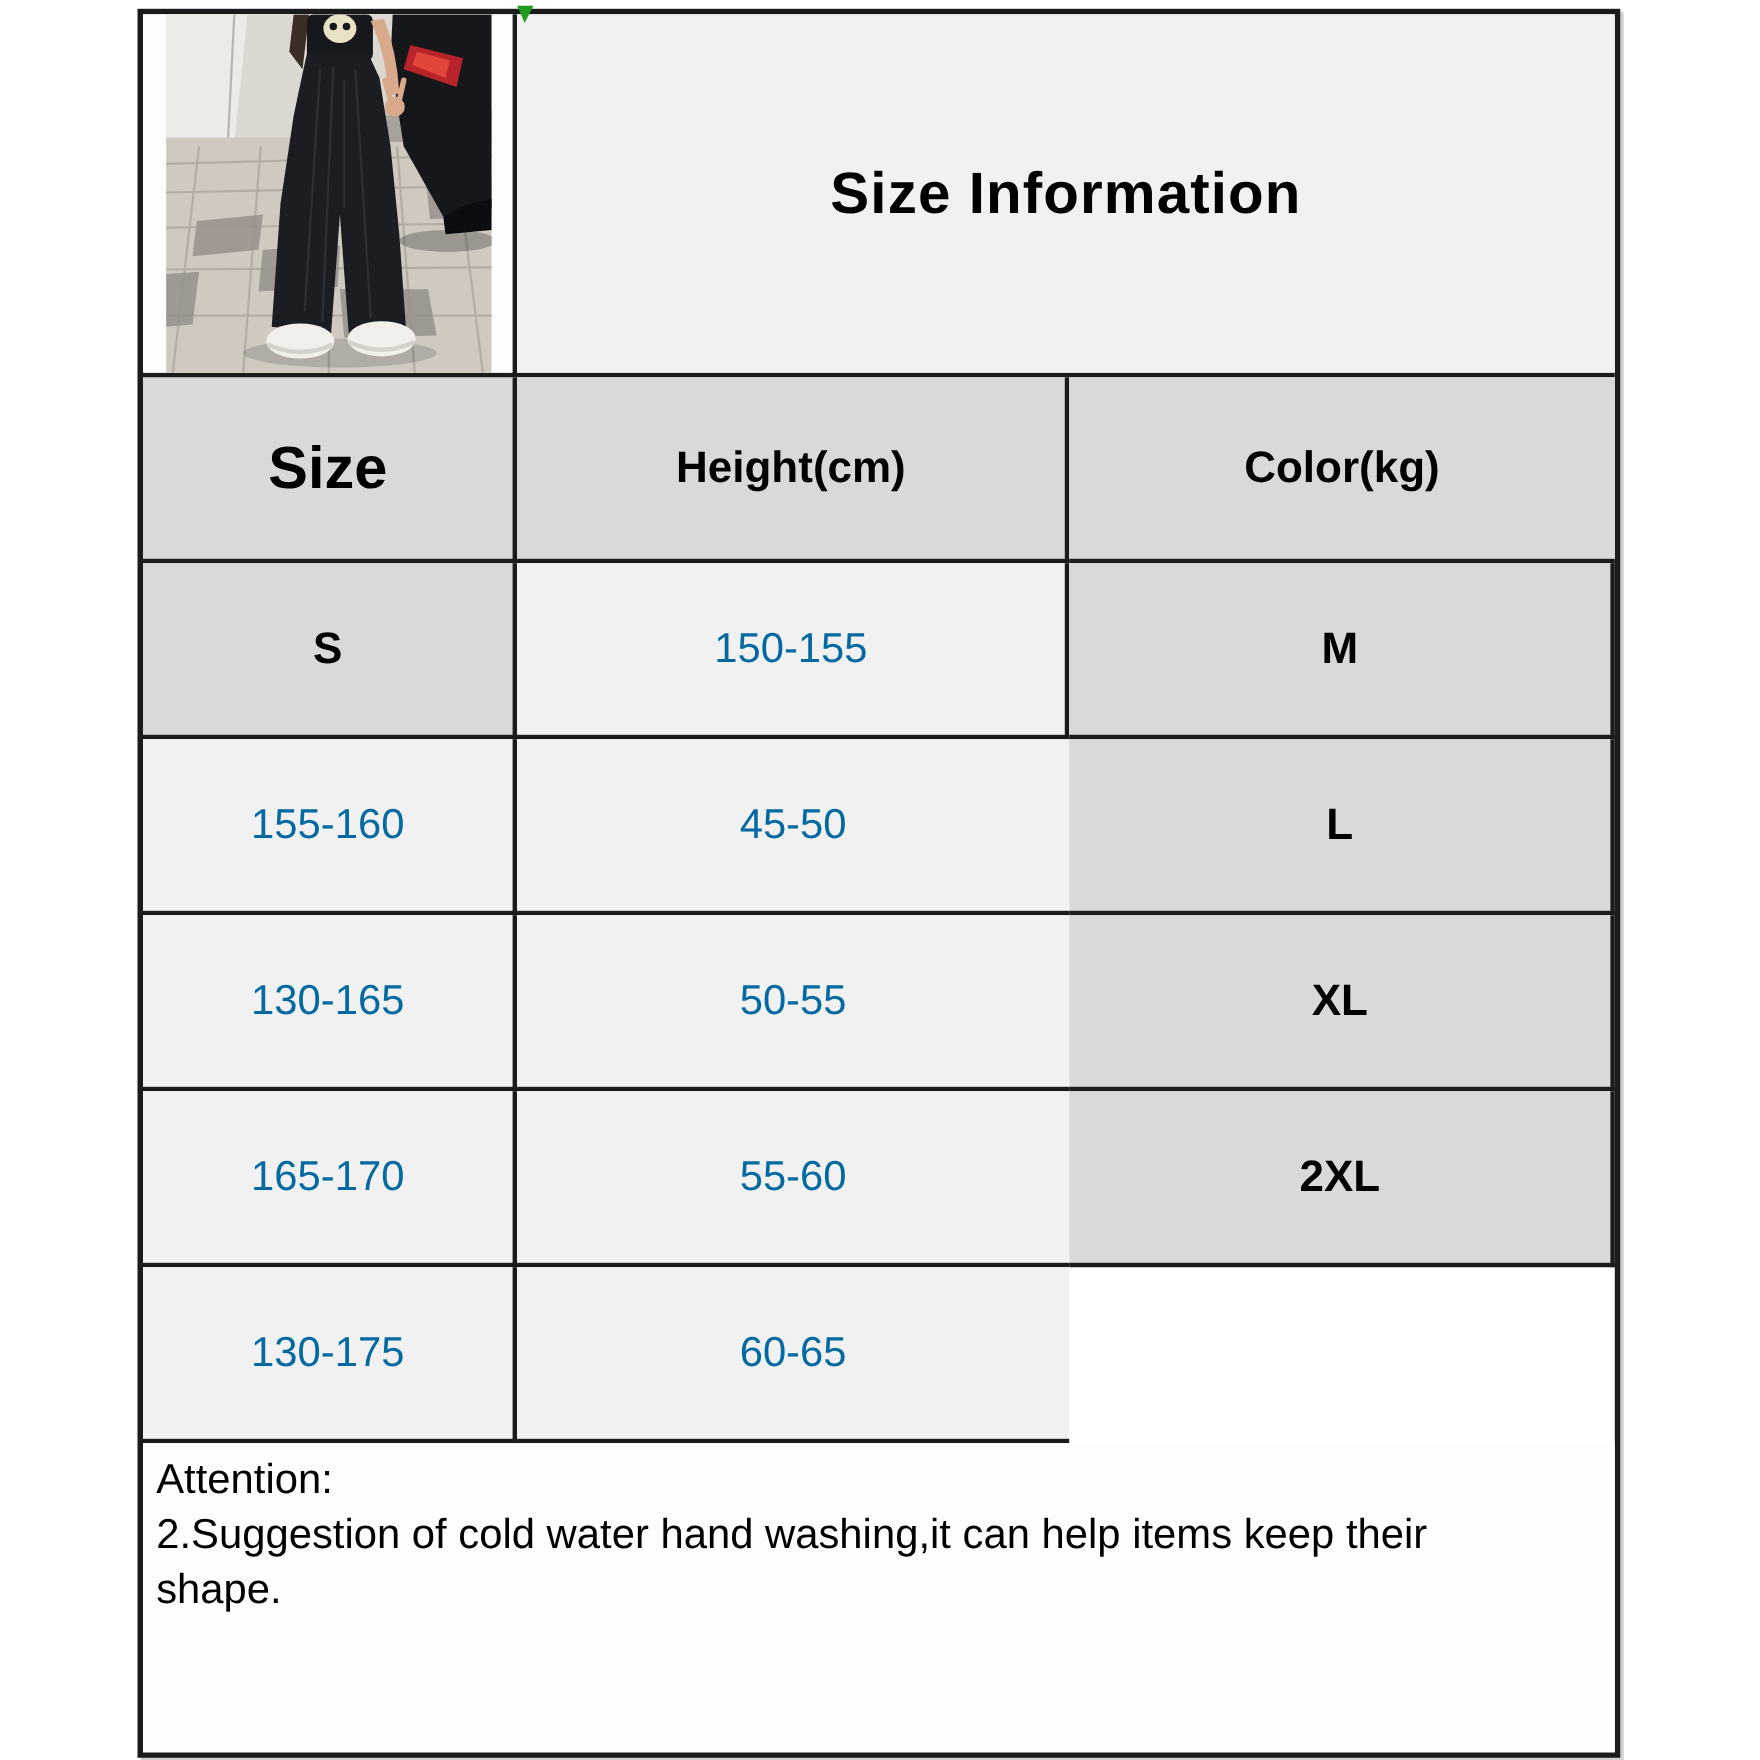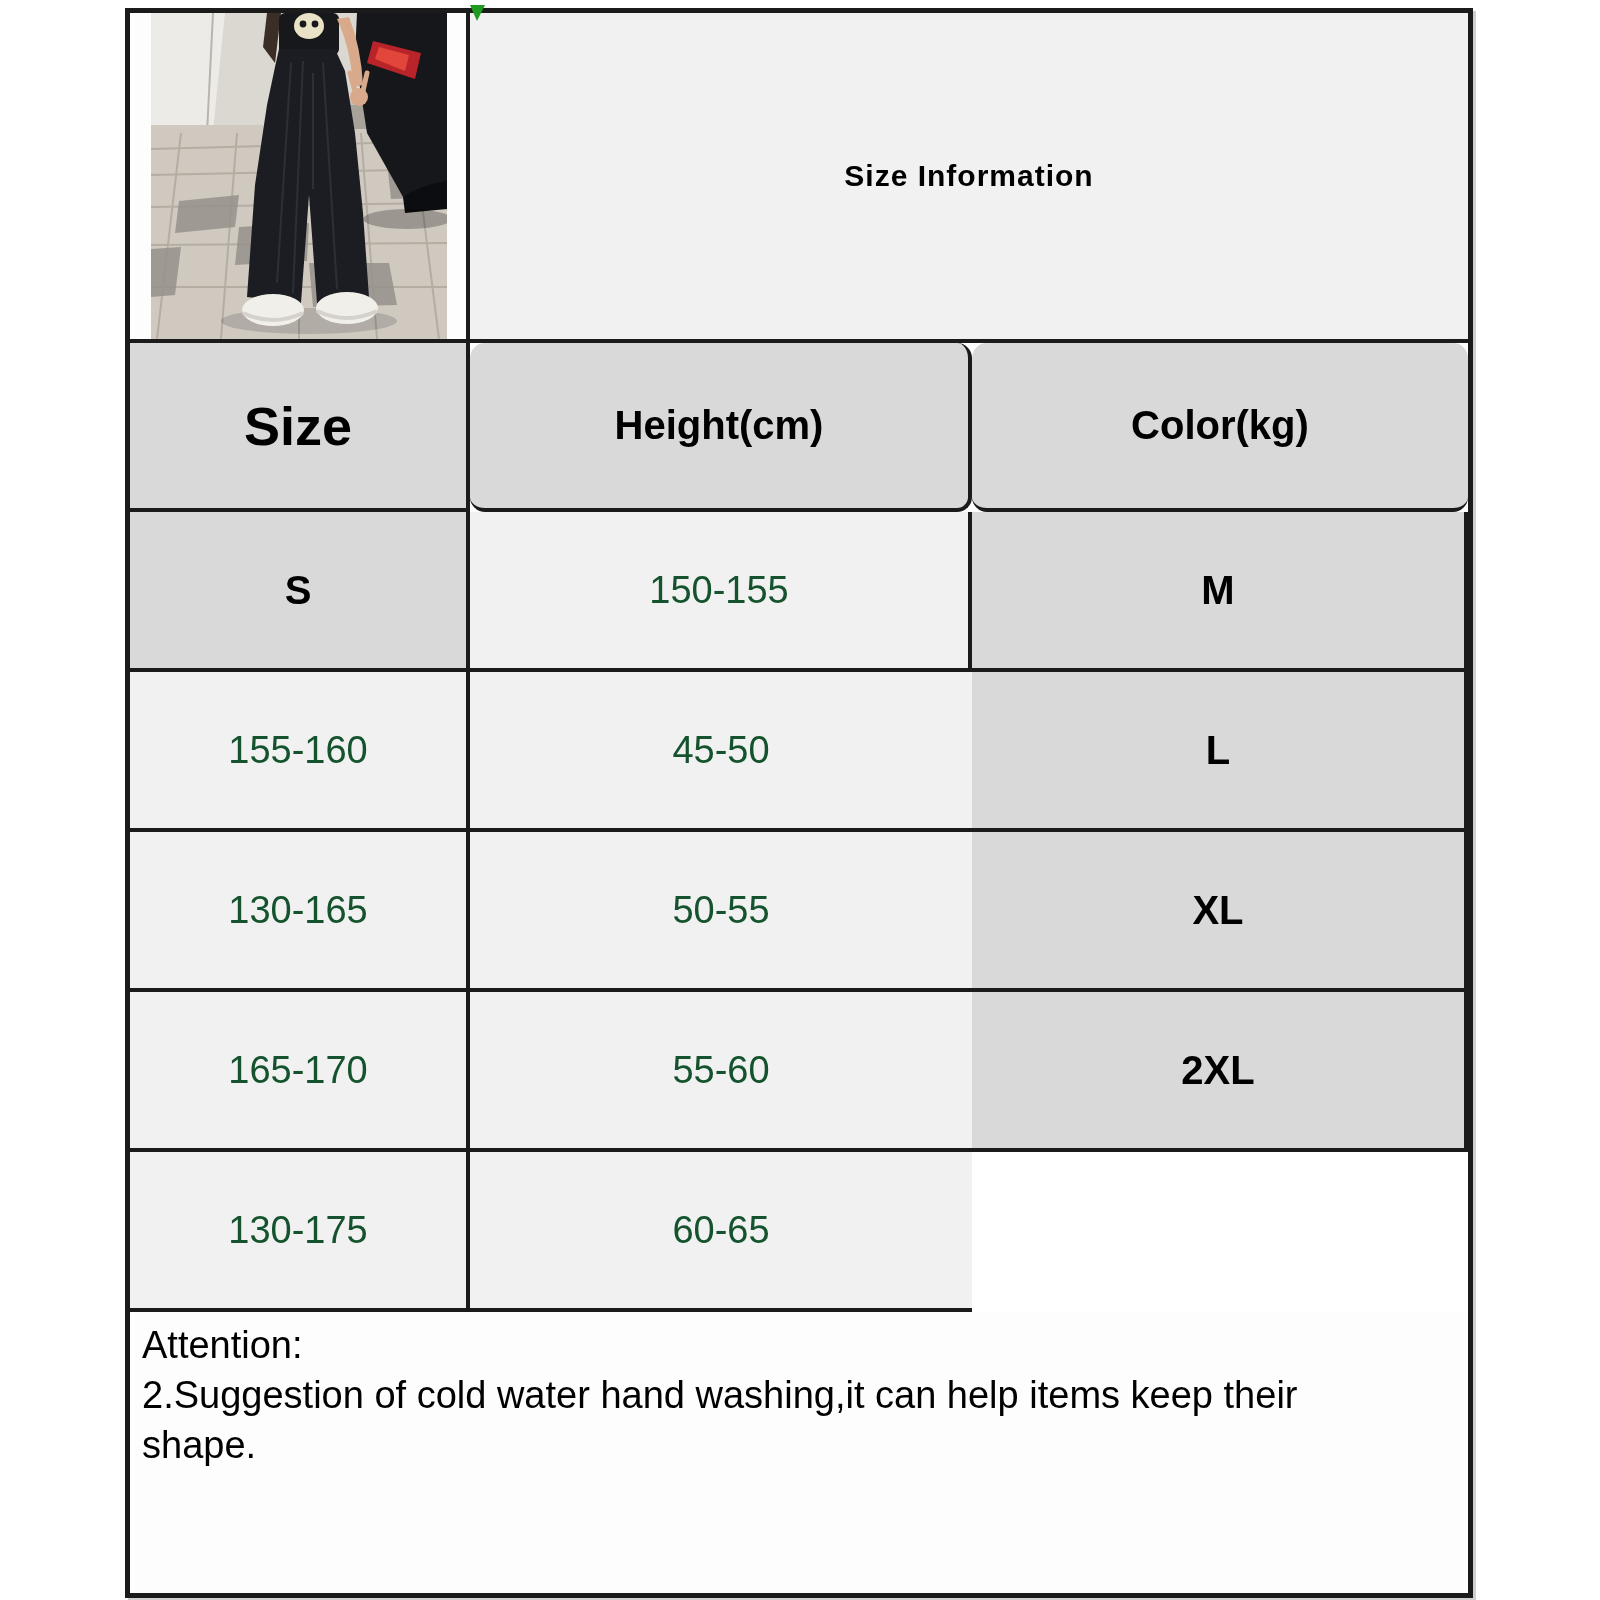--- a/index.html
+++ b/index.html
@@ -26,25 +26,25 @@
     border-bottom:4px solid #1b1b1b;
     display:flex; align-items:center; justify-content:center;
     overflow:hidden;
   }
   .no-r { border-right:none; }
   .gray { background:#d9d9d9; }
   .lite { background:#f1f1f1; }
   .white { background:#fdfdfd; }
   .photo-cell { position:relative; padding:0; }
   .photo-frame { position:absolute; left:21px; top:0; width:296px; height:326px; }
-  .title-cell { grid-column:2 / 4; font-size:30px; font-weight:bold; letter-spacing:1px; }
+  .title-cell { grid-column:2 / 4; font-size:53px; font-weight:bold; letter-spacing:1px; }
   .size-head { font-size:54px; font-weight:bold; }
-  .col-head { font-size:40px; font-weight:bold;border-radius:15px; }
+  .col-head { font-size:40px; font-weight:bold; }
   .size-label { font-size:40px; font-weight:bold; }
-  .val { font-size:38px; font-weight:400; color:#14532d;text-align:right; }
+  .val { font-size:38px; font-weight:400; color:#0369a1;text-align:right; }
   .attention-cell {
     grid-column:1 / 4;
     border-right:none; border-bottom:none;
     background:#fdfdfd;
     display:block;
     padding:8px 76px 0 12px;
     font-size:38px; line-height:1.32;
   }
   .attention-cell p { margin:0; }
   #green-flag { position:absolute; left:469px; top:5px; }

